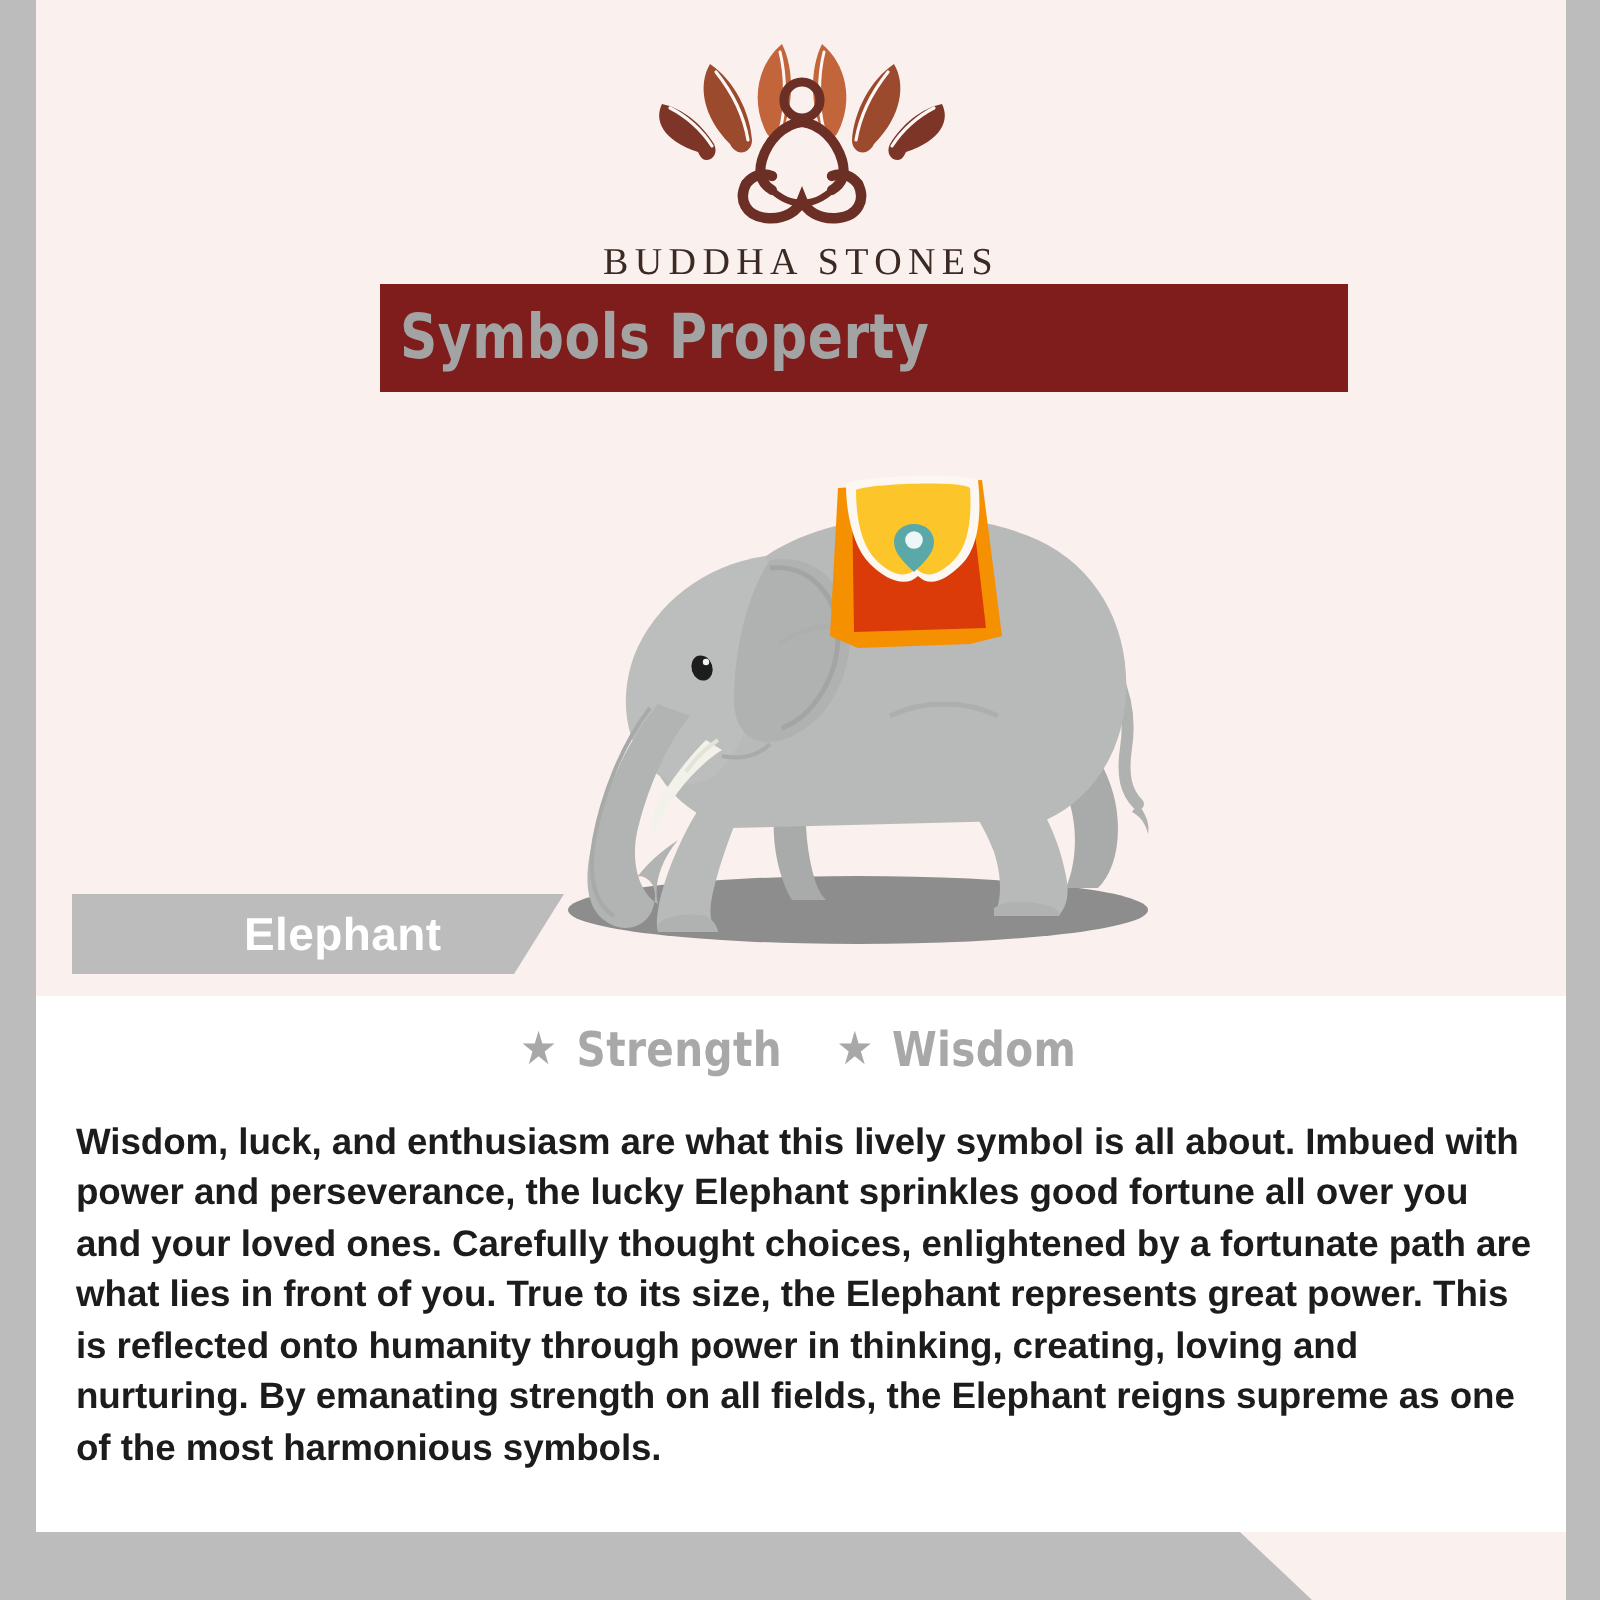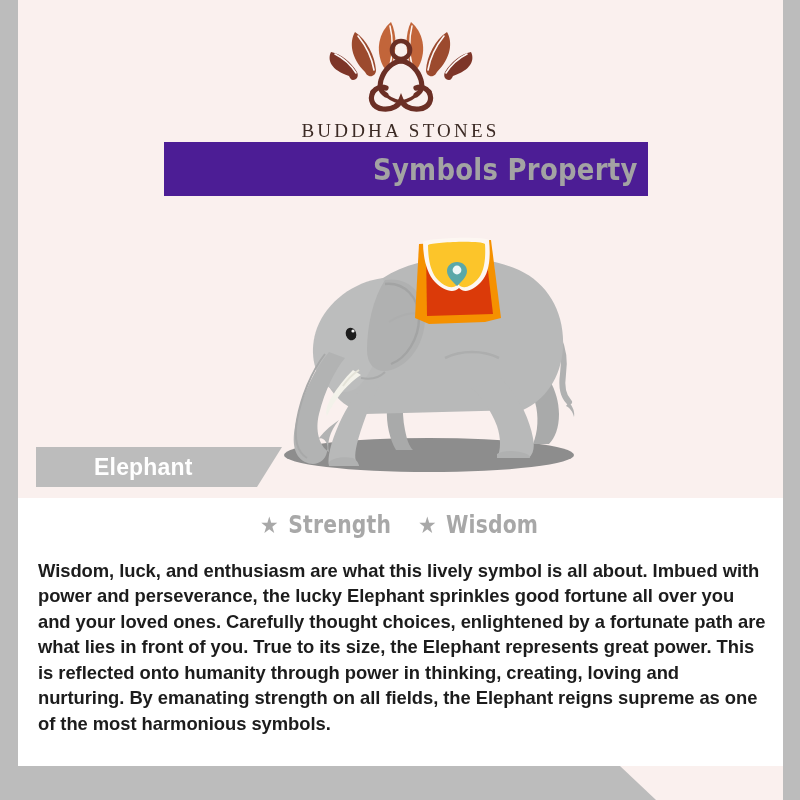--- a/index.html
+++ b/index.html
@@ -74,26 +74,26 @@
     margin-top: 2px;
     font-family: "Liberation Serif", serif;
     font-size: 19px;
     letter-spacing: 3.2px;
     color: #3b2a24;
     font-weight: 400;
   }
 
   .title-banner {
     position: absolute;
-    left: 146px; top: 142px;
+    left: 172px; top: 142px;
     width: 484px; height: 54px;
-    background: #4c1d95;
+    background: #7f1d1d;
     display: flex;
     align-items: center;
-    justify-content: flex-end;
+    justify-content: flex-start;
   }
   .title-text {
     font-family: "DejaVu Sans Condensed", "Liberation Sans Narrow", "Liberation Sans", sans-serif;
     font-size: 31px;
     font-weight: bold;
     color: #a3a3a3;
     letter-spacing: 0.3px;
     transform: scaleX(0.93);
   }
 
@@ -104,20 +104,21 @@
   }
 
   .name-tag {
     position: absolute;
     left: 18px; top: 447px;
     width: 246px; height: 40px;
     background: #bcbcbc;
     clip-path: polygon(0 0, 246px 0, 221px 40px, 0 40px);
     display: flex;
     align-items: center;
+    padding-left: 28px;
   }
   .name-tag-text {
     margin-left: 58px;
     color: #ffffff;
     font-size: 23px;
     font-weight: bold;
     letter-spacing: 0.2px;
   }
 
   

